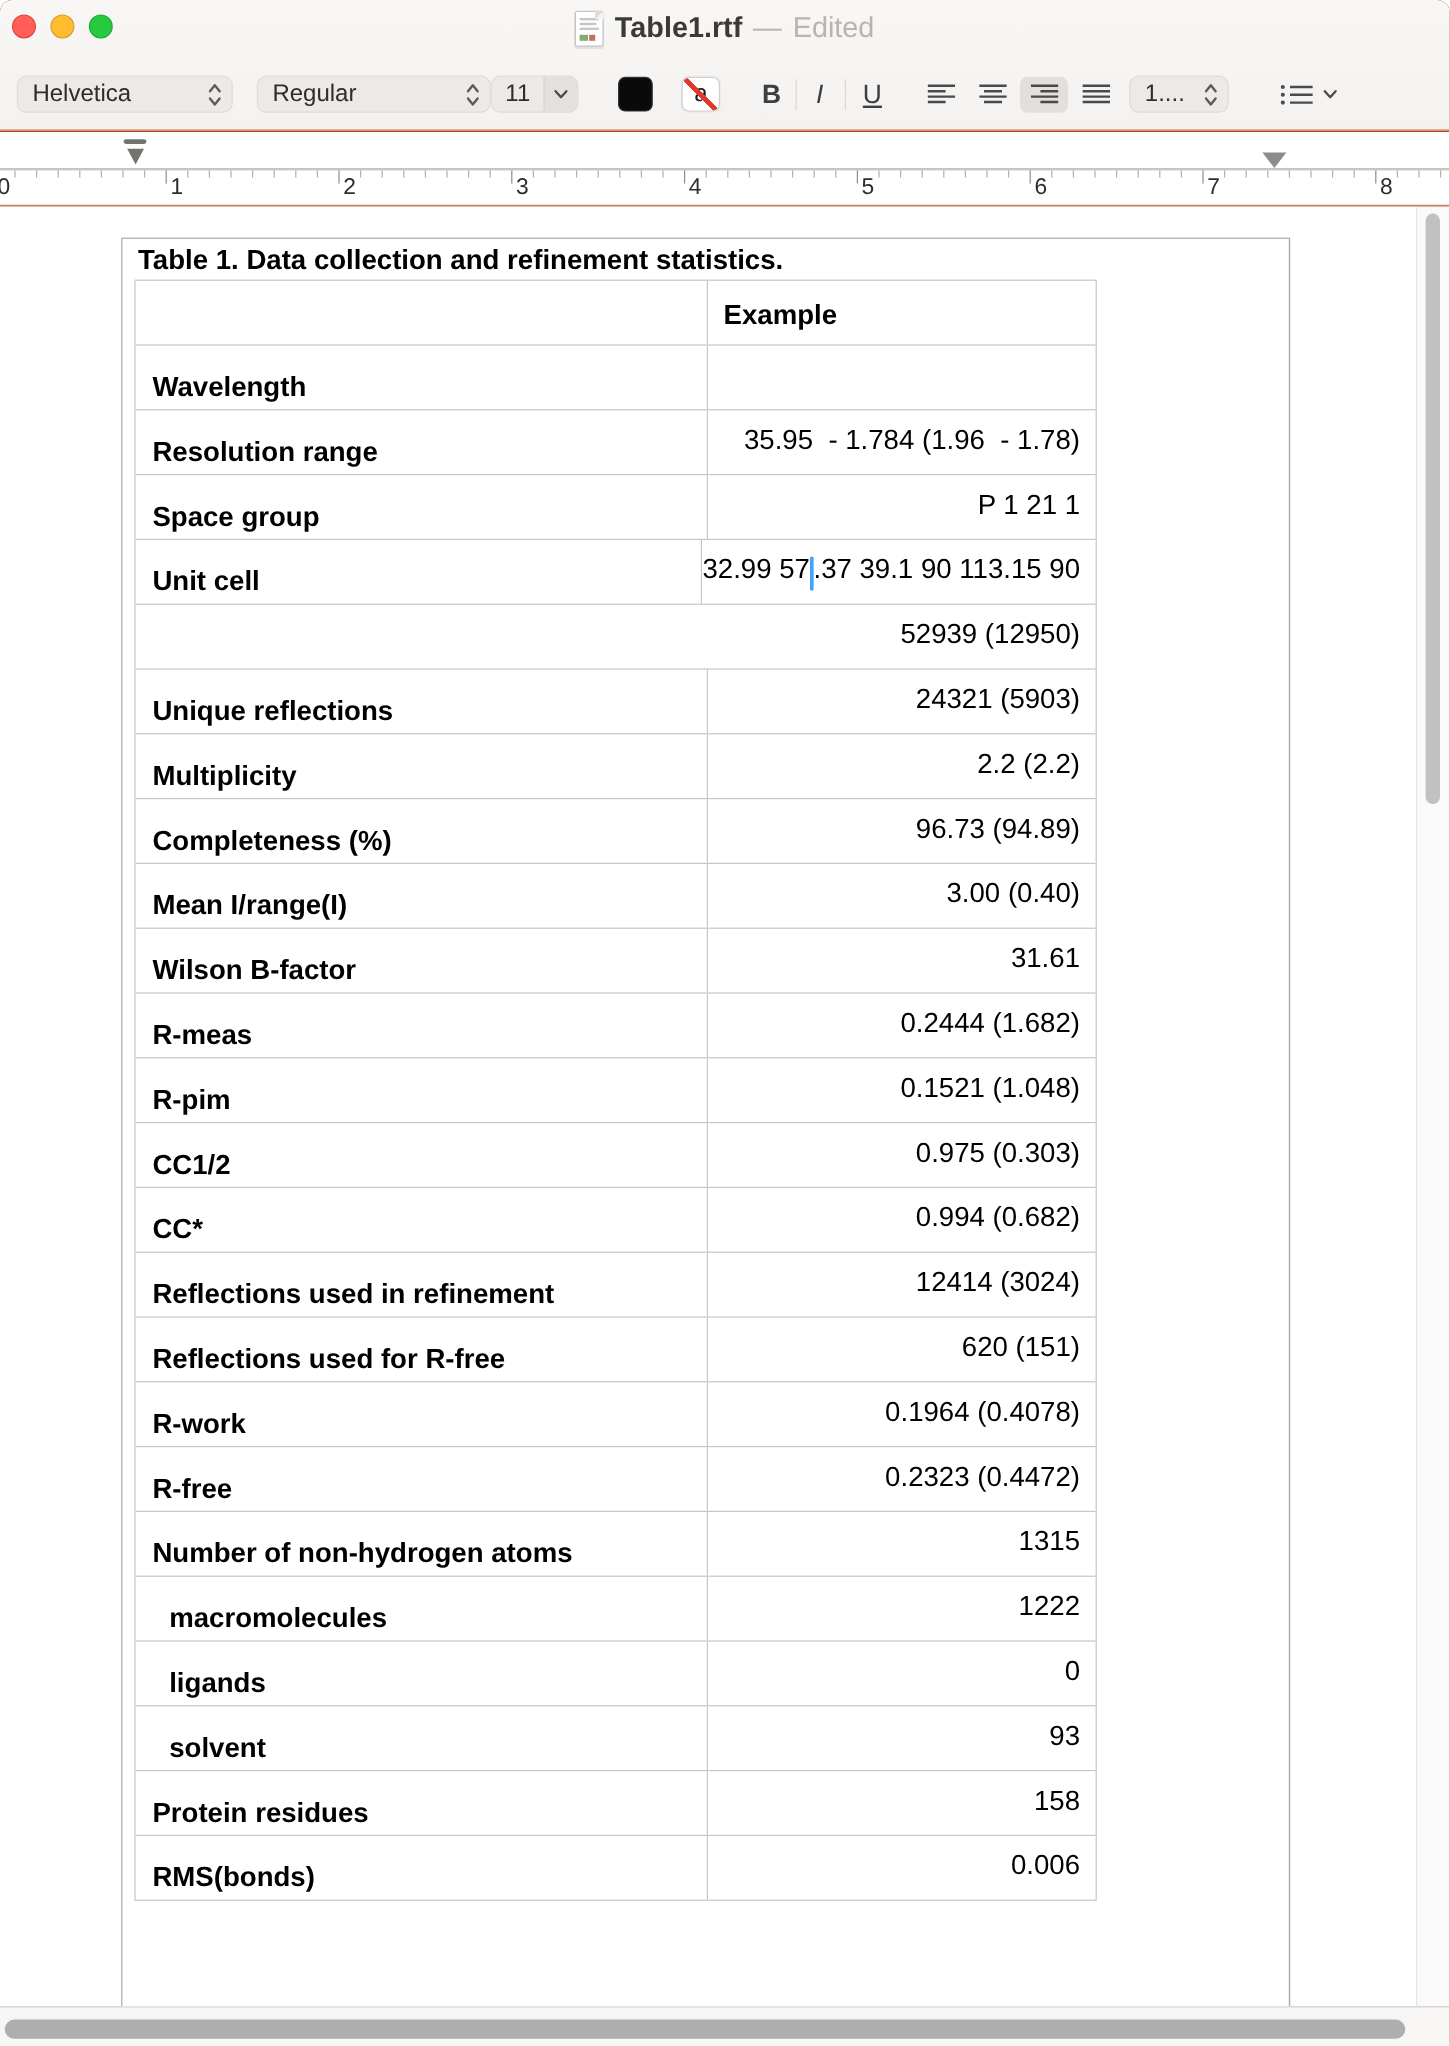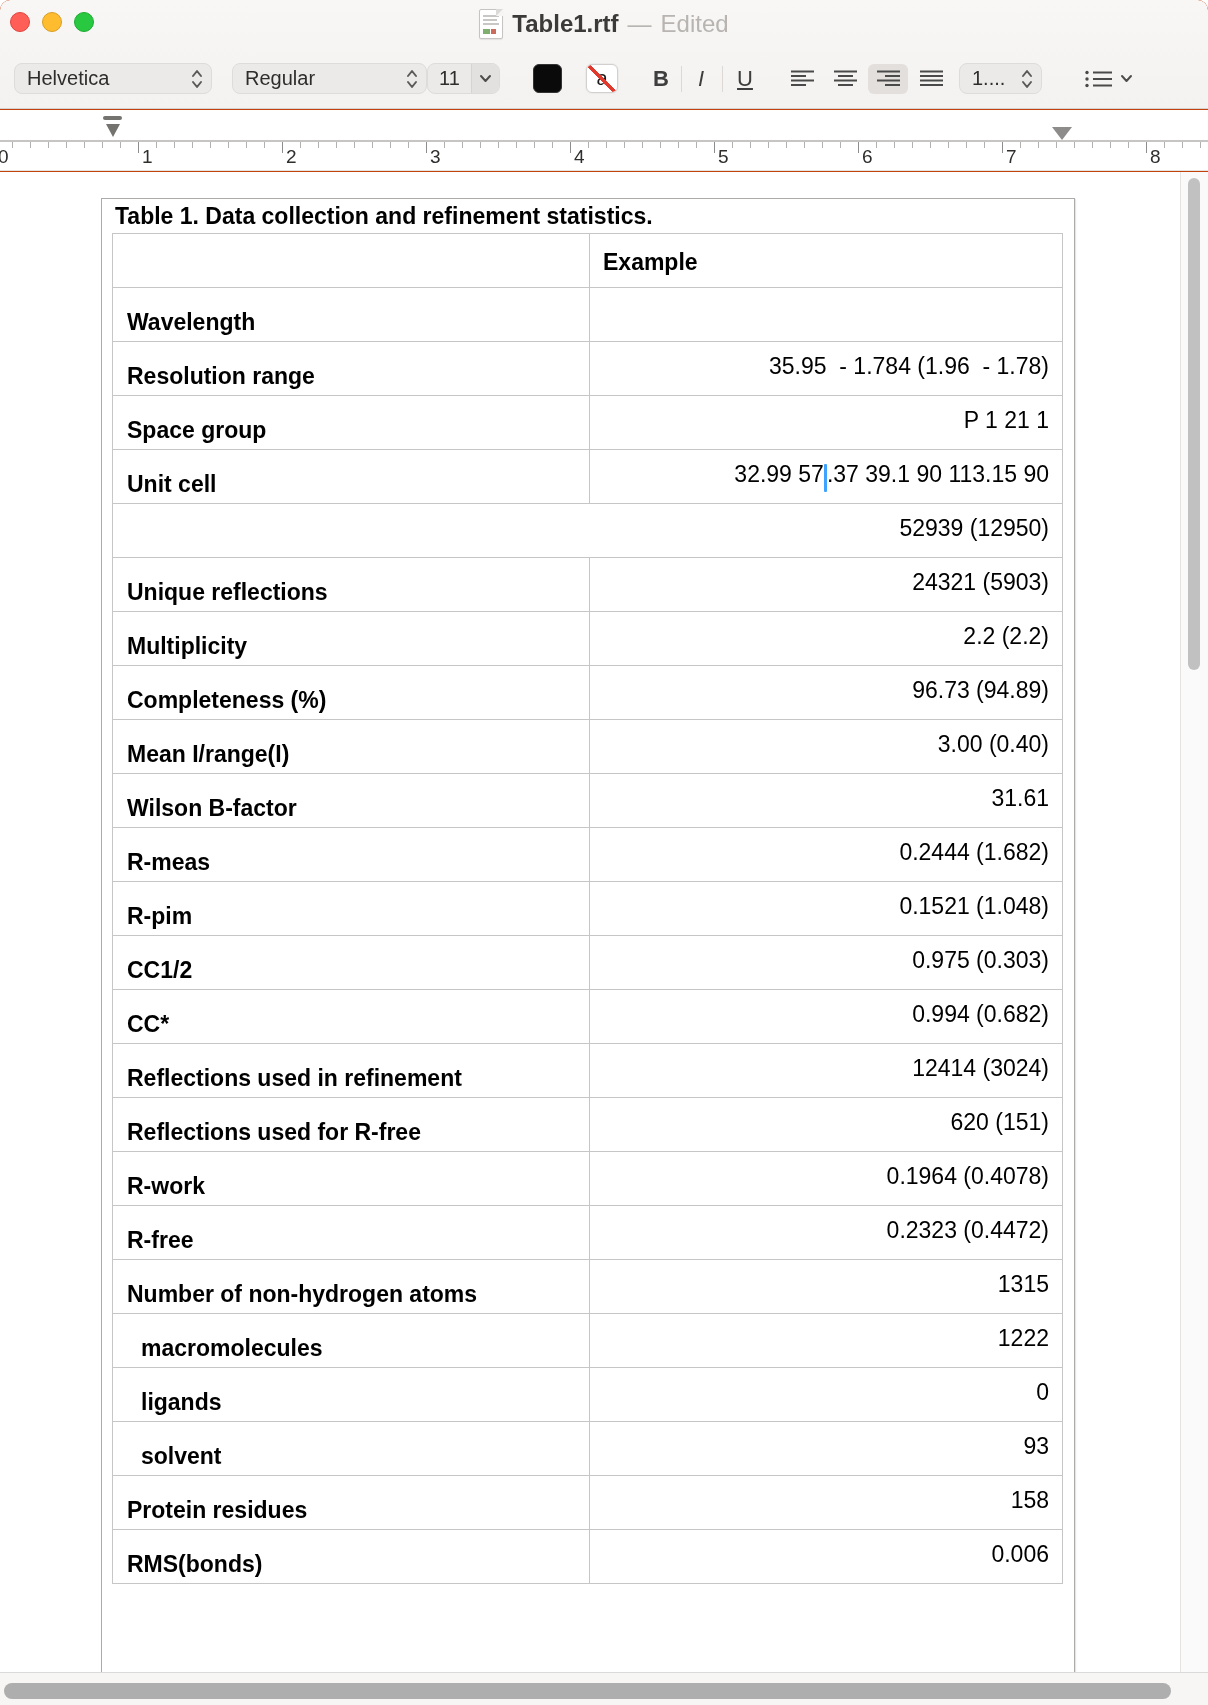--- a/index.html
+++ b/index.html
@@ -26,21 +26,21 @@
   .doc-mark-g { position:absolute; left:3px; bottom:4px; width:7px; height:5px; background:#7fae6e; }
   .doc-mark-r { position:absolute; left:11px; bottom:4px; width:5px; height:5px; background:#c96b5d; }
   .doc-title { font-size:24px; font-weight:bold; color:#3b3a38; }
   .title-dim { font-size:24px; color:#b7b4b1; }
 
   .toolbar { position:absolute; left:0; top:48px; width:100%; height:61px; display:flex; align-items:center; padding-left:14px; }
   .tb-select { height:31px; background:#eceae8; border:1px solid #dedcda; border-radius:8px;
                display:flex; align-items:center; justify-content:space-between; padding:0 8px 0 12px;
                font-size:20px; color:#2e2d2c; }
   .tb-select .chev { flex:0 0 auto; margin-left:8px; }
-  .sel-font { width:198px; }
+  .sel-font { width:180px; }
   .sel-style { width:195px; margin-left:20px; }
   .sel-size { width:73px; padding:0; overflow:hidden; }
   .sel-size .size-val { flex:1; text-align:center; }
   .size-chev-seg { width:28px; height:100%; background:#e3e1df; border-left:1px solid #d6d4d2;
                    display:flex; align-items:center; justify-content:center; }
   .well { width:29px; height:29px; border-radius:6px; margin-left:33px; }
   .well-black { background:#0a0a0a; border:1px solid #333; }
   .well-bg { width:32px; background:#fff; border:1px solid #d2d0ce; margin-left:24px; position:relative;
              display:flex; align-items:center; justify-content:center; font-size:20px; color:#1c1c1c;
              box-shadow:0 0 0 1px rgba(0,0,0,.03); }
@@ -72,21 +72,21 @@
   .marker-left .pin { position:absolute; left:2.5px; top:10px; width:0; height:0;
                       border-left:7px solid transparent; border-right:7px solid transparent; border-top:13px solid #757370; }
   .marker-right { position:absolute; left:1052px; top:17px; width:0; height:0;
                   border-left:10.5px solid transparent; border-right:10.5px solid transparent; border-top:13px solid #8e8c8a; }
 
   
   .doc-area { position:absolute; left:0; top:172px; width:1180px; height:1500px; background:#fff; }
   .page-frame { position:absolute; left:101px; top:26px; width:974px; height:1485px;
                 background:#fff; border:1px solid #adaba9; box-shadow:1px 1px 1px rgba(0,0,0,.10); }
   .table-title { position:absolute; left:13px; top:4px; font-size:23px; font-weight:bold; color:#000; }
-  .grid { position:absolute; left:10px; top:34px; width:951px; border:1px solid #c6c6c6; background:#fff; }
+  .grid { position:absolute; left:10px; top:34px; width:802px; border:1px solid #c6c6c6; background:#fff; }
   .t-row { display:flex; height:54px; border-bottom:1px solid #c6c6c6; }
   .t-row.last { border-bottom:none; height:53px; }
   .t-label { width:477px; border-right:1px solid #c6c6c6; display:flex; align-items:flex-end;
              padding:0 0 7px 14px; font-size:23px; font-weight:bold; color:#000; line-height:1.05; }
   .t-label.indent { padding-left:28px; }
   .t-value { flex:1; display:flex; align-items:flex-end; justify-content:flex-end;
              padding:0 13px 17px 0; font-size:23px; color:#000; white-space:pre; line-height:1.05; }
   .t-value.hdr { justify-content:flex-start; padding:0 0 13px 13px; font-weight:bold; }
   .caret { display:inline-block; width:3px; height:28px; background:#3fa2ff; margin-bottom:-6px; border-radius:1px; }
 

